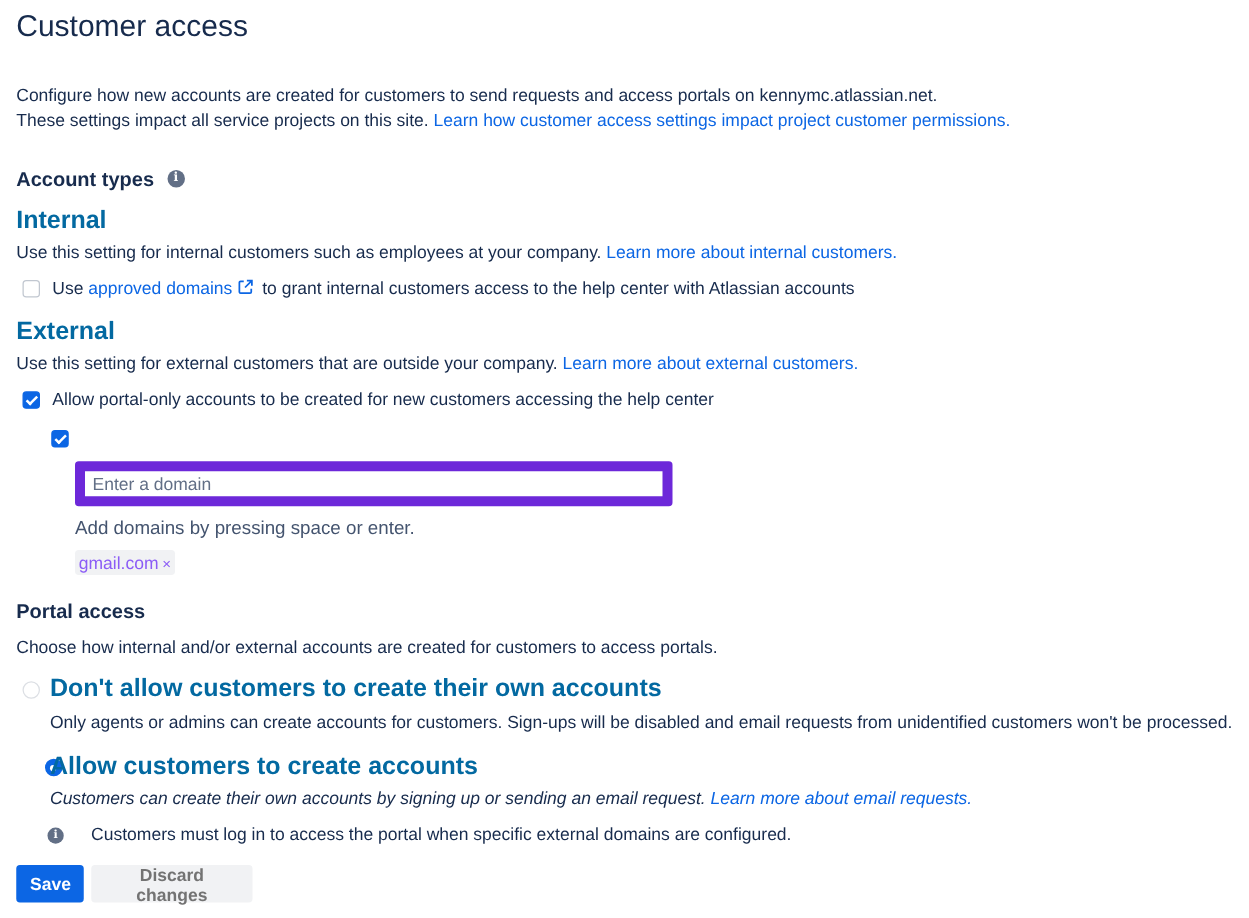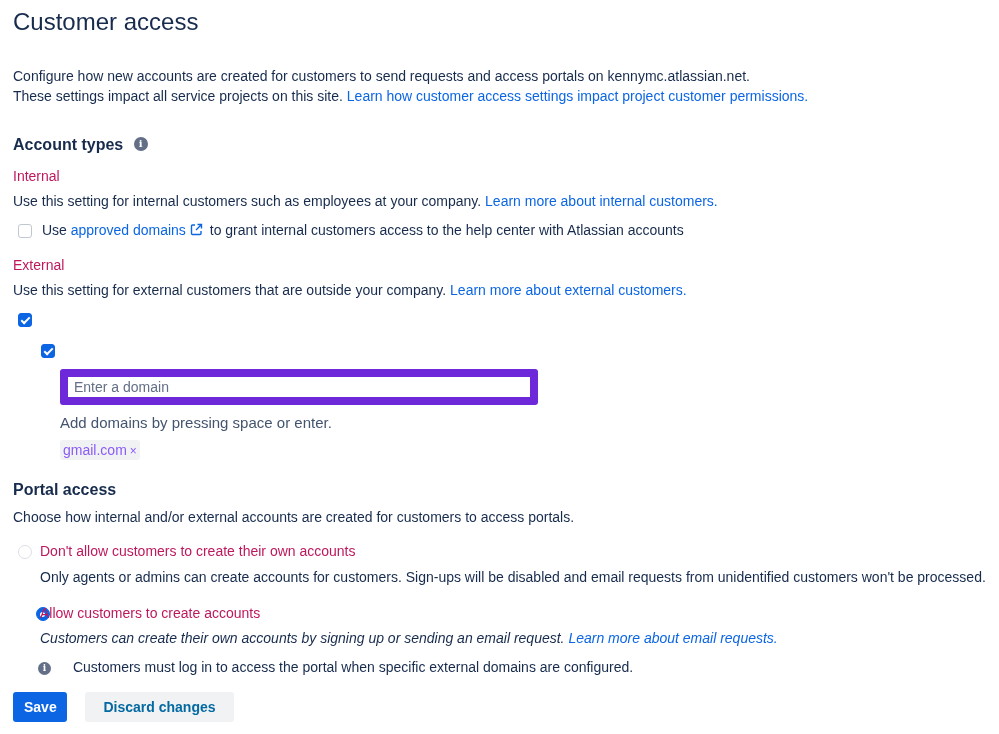--- a/index.html
+++ b/index.html
@@ -5,21 +5,21 @@
     html, body { margin: 0; padding: 0; background: #ffffff; }
     body {
       width: 999px; height: 734px; overflow: hidden; position: relative;
       font-family: "Liberation Sans", sans-serif; color: #172B4D; font-size: 14px;
     }
     a, .link { color: #0C66E4; text-decoration: none; cursor: pointer; }
     .abs { position: absolute; white-space: nowrap; }
     h1.title { position: absolute; left: 13px; top: 4px; margin: 0; font-size: 24px; font-weight: 500; color: #172B4D; line-height: 36px; }
     .p { font-size: 14px; line-height: 20px; color: #172B4D; }
     .h2 { font-size: 16px; font-weight: 600; color: #172B4D; line-height: 24px; }
-    .h3 { font-size: 14px; font-weight: 400; color: #be185d; line-height: 20px; }
+    .h3 { font-size: 20px; font-weight: 700; color: #0369a1; line-height: 20px; }
     .info-dot {
       display: inline-block; width: 14px; height: 14px; border-radius: 50%;
       background: #626F86; color: #fff; font-size: 10px; font-weight: 700;
       text-align: center; line-height: 14px; font-family: "DejaVu Serif", serif; vertical-align: middle;
     }
     .cb {
       display: inline-block; width: 12px; height: 12px; border-radius: 3px;
       border: 1.5px solid #C1C7D0; background: #fff; vertical-align: middle; position: relative; cursor: pointer;
     }
     .cb.checked { background: #0C66E4; border-color: #0C66E4; }
@@ -46,21 +46,21 @@
     .tag {
       position: absolute; left: 60px; top: 440px; height: 20px; padding: 0 3px; background: #F1F2F4;
       border-radius: 3px; font-size: 14px; line-height: 20px; color: #8b5cf6;
     }
     .tag .x { font-size: 12px; margin-left: 3px; cursor: pointer; }
     .btn {
       position: absolute; top: 692px; height: 30px; border-radius: 3px; border: none;
       font-family: "Liberation Sans", sans-serif; font-size: 14px; font-weight: 600; cursor: pointer; padding: 0 11px;
     }
     .btn.primary { left: 13px; width: 54px; background: #0C66E4; color: #fff; }
-    .btn.secondary { left: 85px; width: 149px; background: #F1F2F4; color: #0369a1; }
+    .btn.secondary { left: 73px; width: 129px; background: #F1F2F4; color: #737373; }
   </style>
 </head>
 <body>
 
 
 
 <h1 class="title">Customer access</h1>
 
 <div class="abs p" style="left:13px; top:66px;">Configure how new accounts are created for customers to send requests and access portals on kennymc.atlassian.net.</div>
 <div class="abs p" style="left:13px; top:86px;">
@@ -89,20 +89,21 @@
   <span style="margin-left:3px;">to grant internal customers access to the help center with Atlassian accounts</span>
 </div>
 
 <div class="abs h3" style="left:13px; top:255px;">External</div>
 <div class="abs p" style="left:13px; top:280px;">
   <span>Use this setting for external customers that are outside your company.</span>
   <a class="link">Learn more about external customers.</a>
 </div>
 <div class="abs p" style="left:18px; top:309px;">
   <span class="cb checked"></span>
+  <span style="margin-left:6px;">Allow portal-only accounts to be created for new customers accessing the help center</span>
 </div>
 <div class="abs p" style="left:41px; top:340px;">
   <span class="cb checked"></span>
 </div>
 
 <input class="input" type="text" placeholder="Enter a domain" style="">
 
 <div class="abs helper" style="left:60px; top:414px;">Add domains by pressing space or enter.</div>
 
 <div class="tag">

